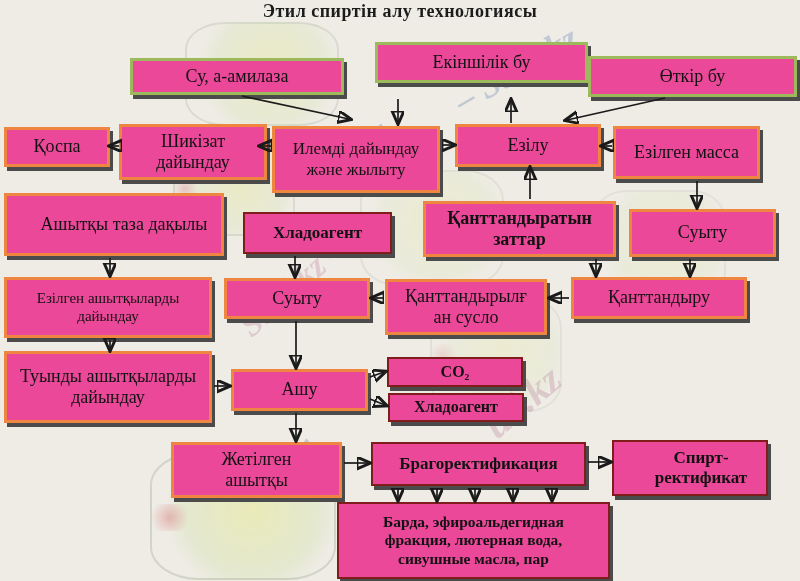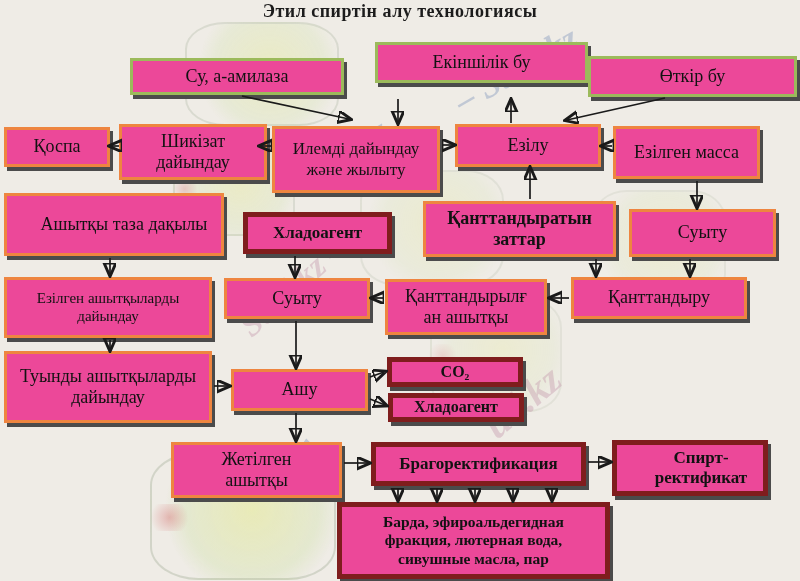--- a/index.html
+++ b/index.html
@@ -30,21 +30,21 @@
   .lg4{left:150px;top:452px;width:182px;height:124px;opacity:1;}
   .lg5{left:592px;top:190px;width:130px;height:110px;opacity:.45;}
   .lg6{left:430px;top:298px;width:128px;height:110px;opacity:.45;}
 
   
   .box{position:absolute;background:#ec4899;display:flex;align-items:center;justify-content:center;
        text-align:center;color:#121212;white-space:pre-line;line-height:1.18;font-size:18px;
        box-shadow:3px 4px 0 #4b4b4b;box-sizing:border-box;z-index:3;}
   .green{border:3px solid #9cba5b;}
   .orange{border:3px solid #ee8540;}
-  .blackb{border:5px solid #7f1d1d;font-weight:bold;font-size:17px;}
+  .blackb{border:2px solid #7f1d1d;font-weight:bold;font-size:17px;}
 
   .b1{left:130px;top:58px;width:214px;height:37px;}
   .b2{left:363px;top:42px;width:213px;height:41px;margin-left:12px;}
   .b3{left:588px;top:56px;width:209px;height:41px;}
   .b4{left:4px;top:127px;width:106px;height:40px;}
   .b5{left:119px;top:124px;width:148px;height:56px;}
   .b6{left:272px;top:126px;width:168px;height:67px;font-size:17px;}
   .b7{left:455px;top:124px;width:146px;height:43px;}
   .b8{left:613px;top:126px;width:147px;height:53px;}
   .b9{left:4px;top:193px;width:220px;height:63px;padding-left:20px;}
@@ -97,21 +97,21 @@
   <div class="box orange b7">Езілу</div>
   <div class="box orange b8">Езілген масса</div>
   <div class="box orange b9">Ашытқы таза дақылы</div>
   <div class="box orange b10">Қанттандыратын
 заттар</div>
   <div class="box orange b11">Суыту</div>
   <div class="box orange b12">Езілген ашытқыларды
 дайындау</div>
   <div class="box orange b13">Суыту</div>
   <div class="box orange b14">Қанттандырылғ
-ан ашытқы</div>
+ан сусло</div>
   <div class="box orange b15">Қанттандыру</div>
   <div class="box orange b16">Туынды ашытқыларды
 дайындау</div>
   <div class="box orange b17">Ашу</div>
   <div class="box orange b18">Жетілген
 ашытқы</div>
   <div class="box blackb b19">Хладоагент</div>
   <div class="box blackb b20">CO₂</div>
   <div class="box blackb b21">Хладоагент</div>
   <div class="box blackb b22">Брагоректификация</div>

